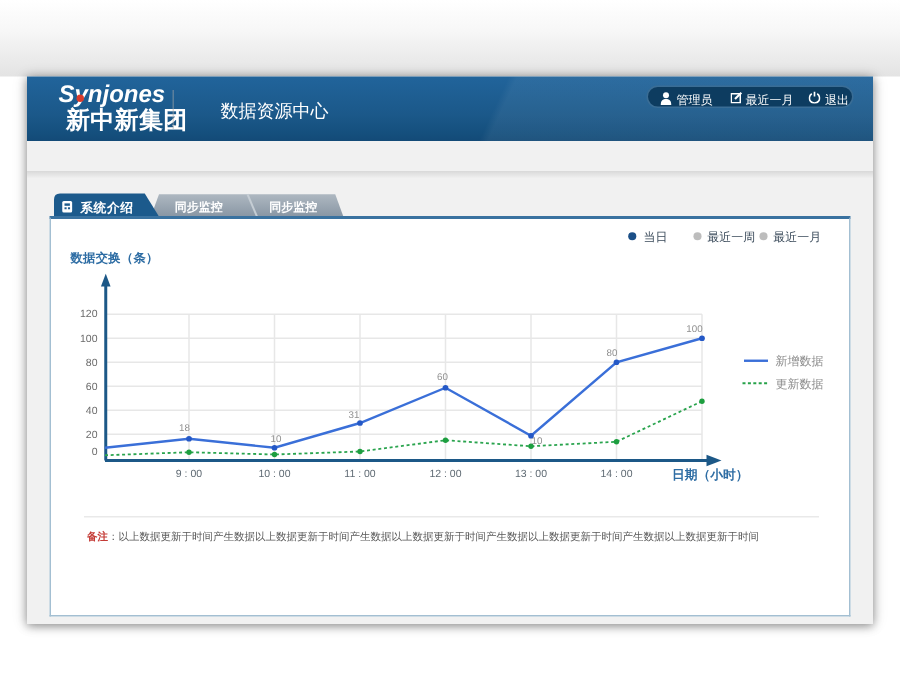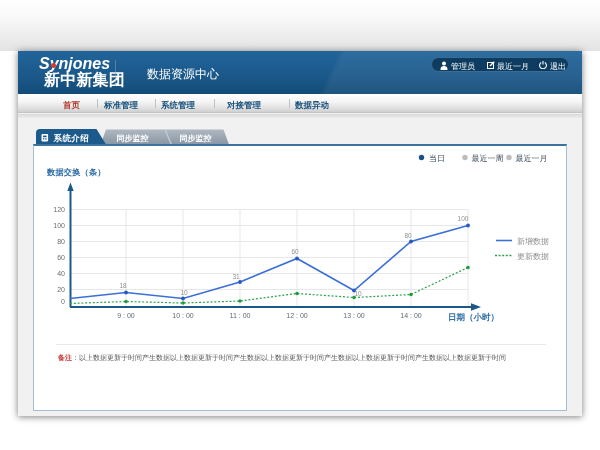--- a/index.html
+++ b/index.html
@@ -51,31 +51,20 @@
           <rect x="0.5" y="1.5" width="6" height="6" fill="none" stroke="#fff" stroke-width="1"></rect>
           <path d="M3,5 L7.2,0.8" stroke="#fff" stroke-width="1.4"></path>
         </svg>
       <span style="left:65px">最近一月</span>
       <svg style="position:absolute;left:107px;top:3px" width="8" height="8" viewBox="0 0 8 8">
           <path d="M2.2,1.5 A3.4,3.4 0 1 0 5.8,1.5" fill="none" stroke="#fff" stroke-width="1.1"></path>
           <line x1="4" y1="0" x2="4" y2="3.4" stroke="#fff" stroke-width="1.1"></line>
         </svg>
       <span style="left:118px">退出</span>
     </div>
-  </div>
-  <div class="nav">
-    <span style="left:45px;color:#b0392e">首页</span>
-    <i style="left:79px"></i>
-    <span style="left:86px">标准管理</span>
-    <i style="left:137px"></i>
-    <span style="left:143px">系统管理</span>
-    <i style="left:196px"></i>
-    <span style="left:209px">对接管理</span>
-    <i style="left:271px"></i>
-    <span style="left:277px">数据异动</span>
   </div>
   <div class="navshadow"></div>
   <svg class="tabs" width="200" height="19" viewBox="0 0 200 19">
     <path d="M64,19 L70,2.5 L187.5,2.5 L193.5,19 Z" fill="url(#tabgrad)"></path>
     <line x1="129" y1="2.5" x2="136" y2="19" stroke="#c5cdd4" stroke-width="1.3"></line>
     <path d="M0,19 L0,6 Q0,2 4,2 L60.5,2 L71,19 Z" fill="#1c5a8c"></path>
     <rect x="5.5" y="7" width="6.6" height="7.6" rx="1" fill="#fff"></rect>
     <rect x="7" y="8.6" width="3.6" height="1.6" fill="#1c5a8c"></rect>
     <rect x="7" y="11.2" width="1.4" height="1.3" fill="#1c5a8c"></rect>
     <rect x="9.3" y="11.2" width="1.4" height="1.3" fill="#1c5a8c"></rect>

